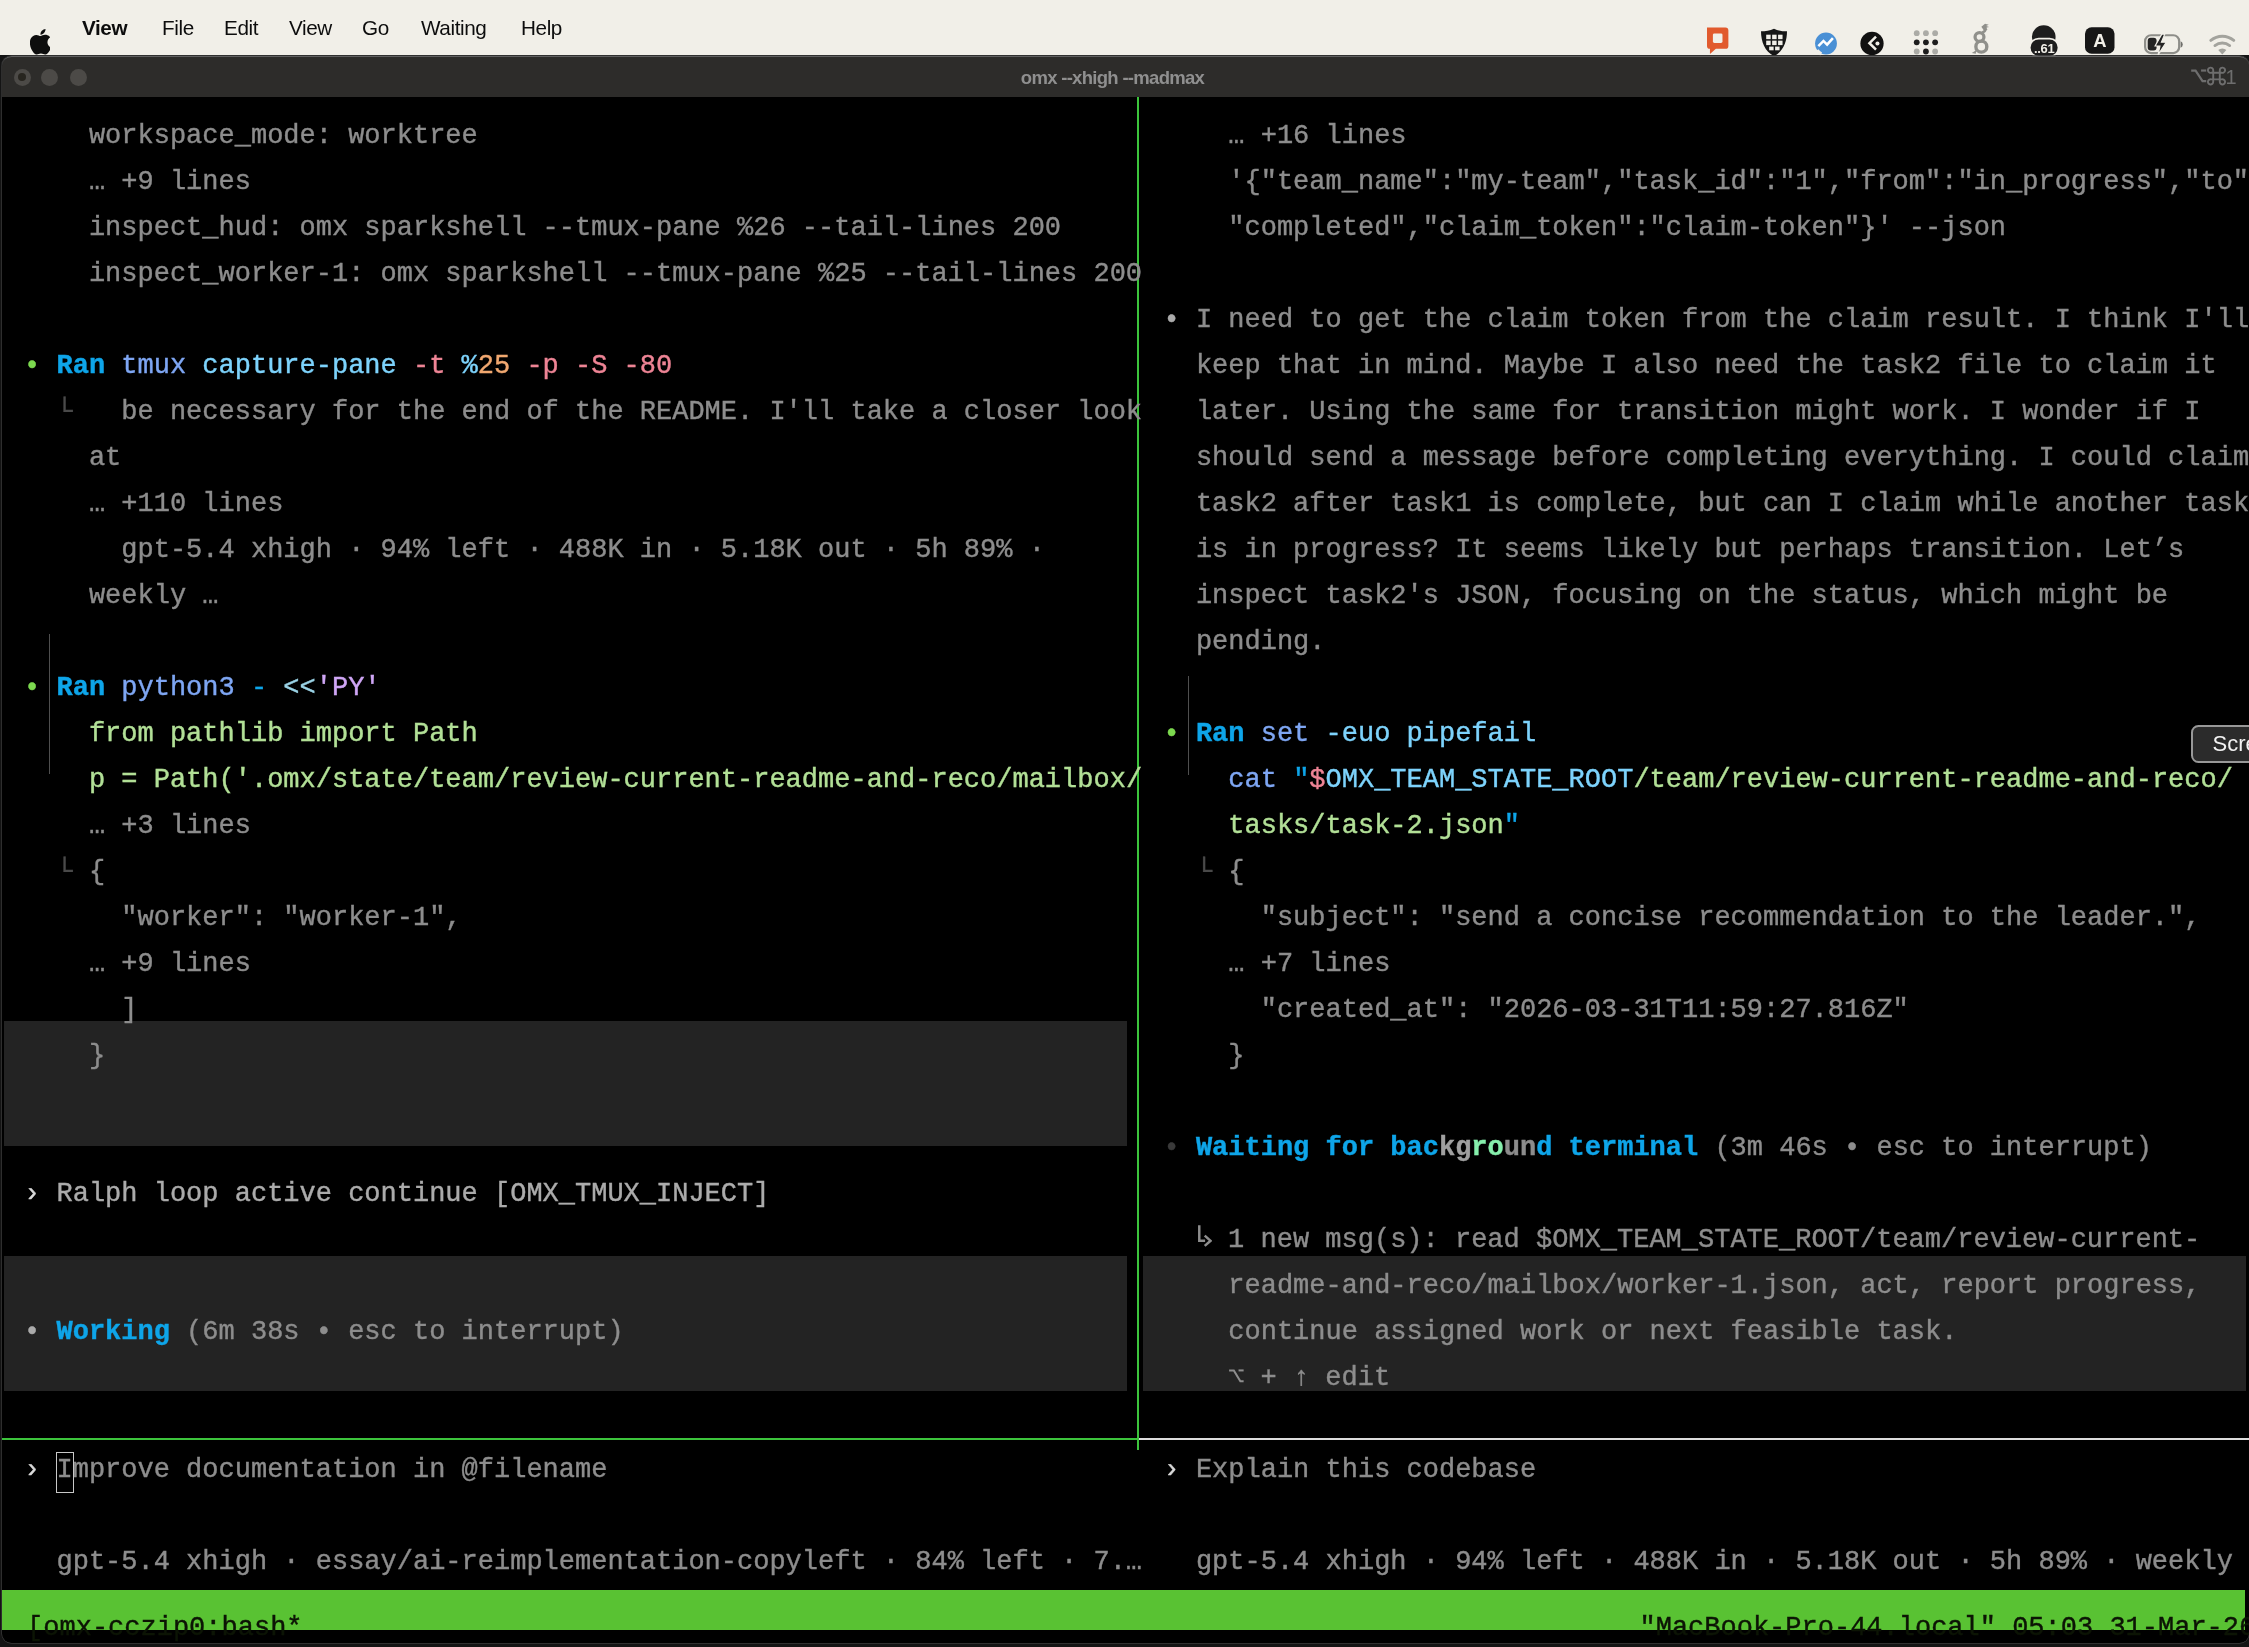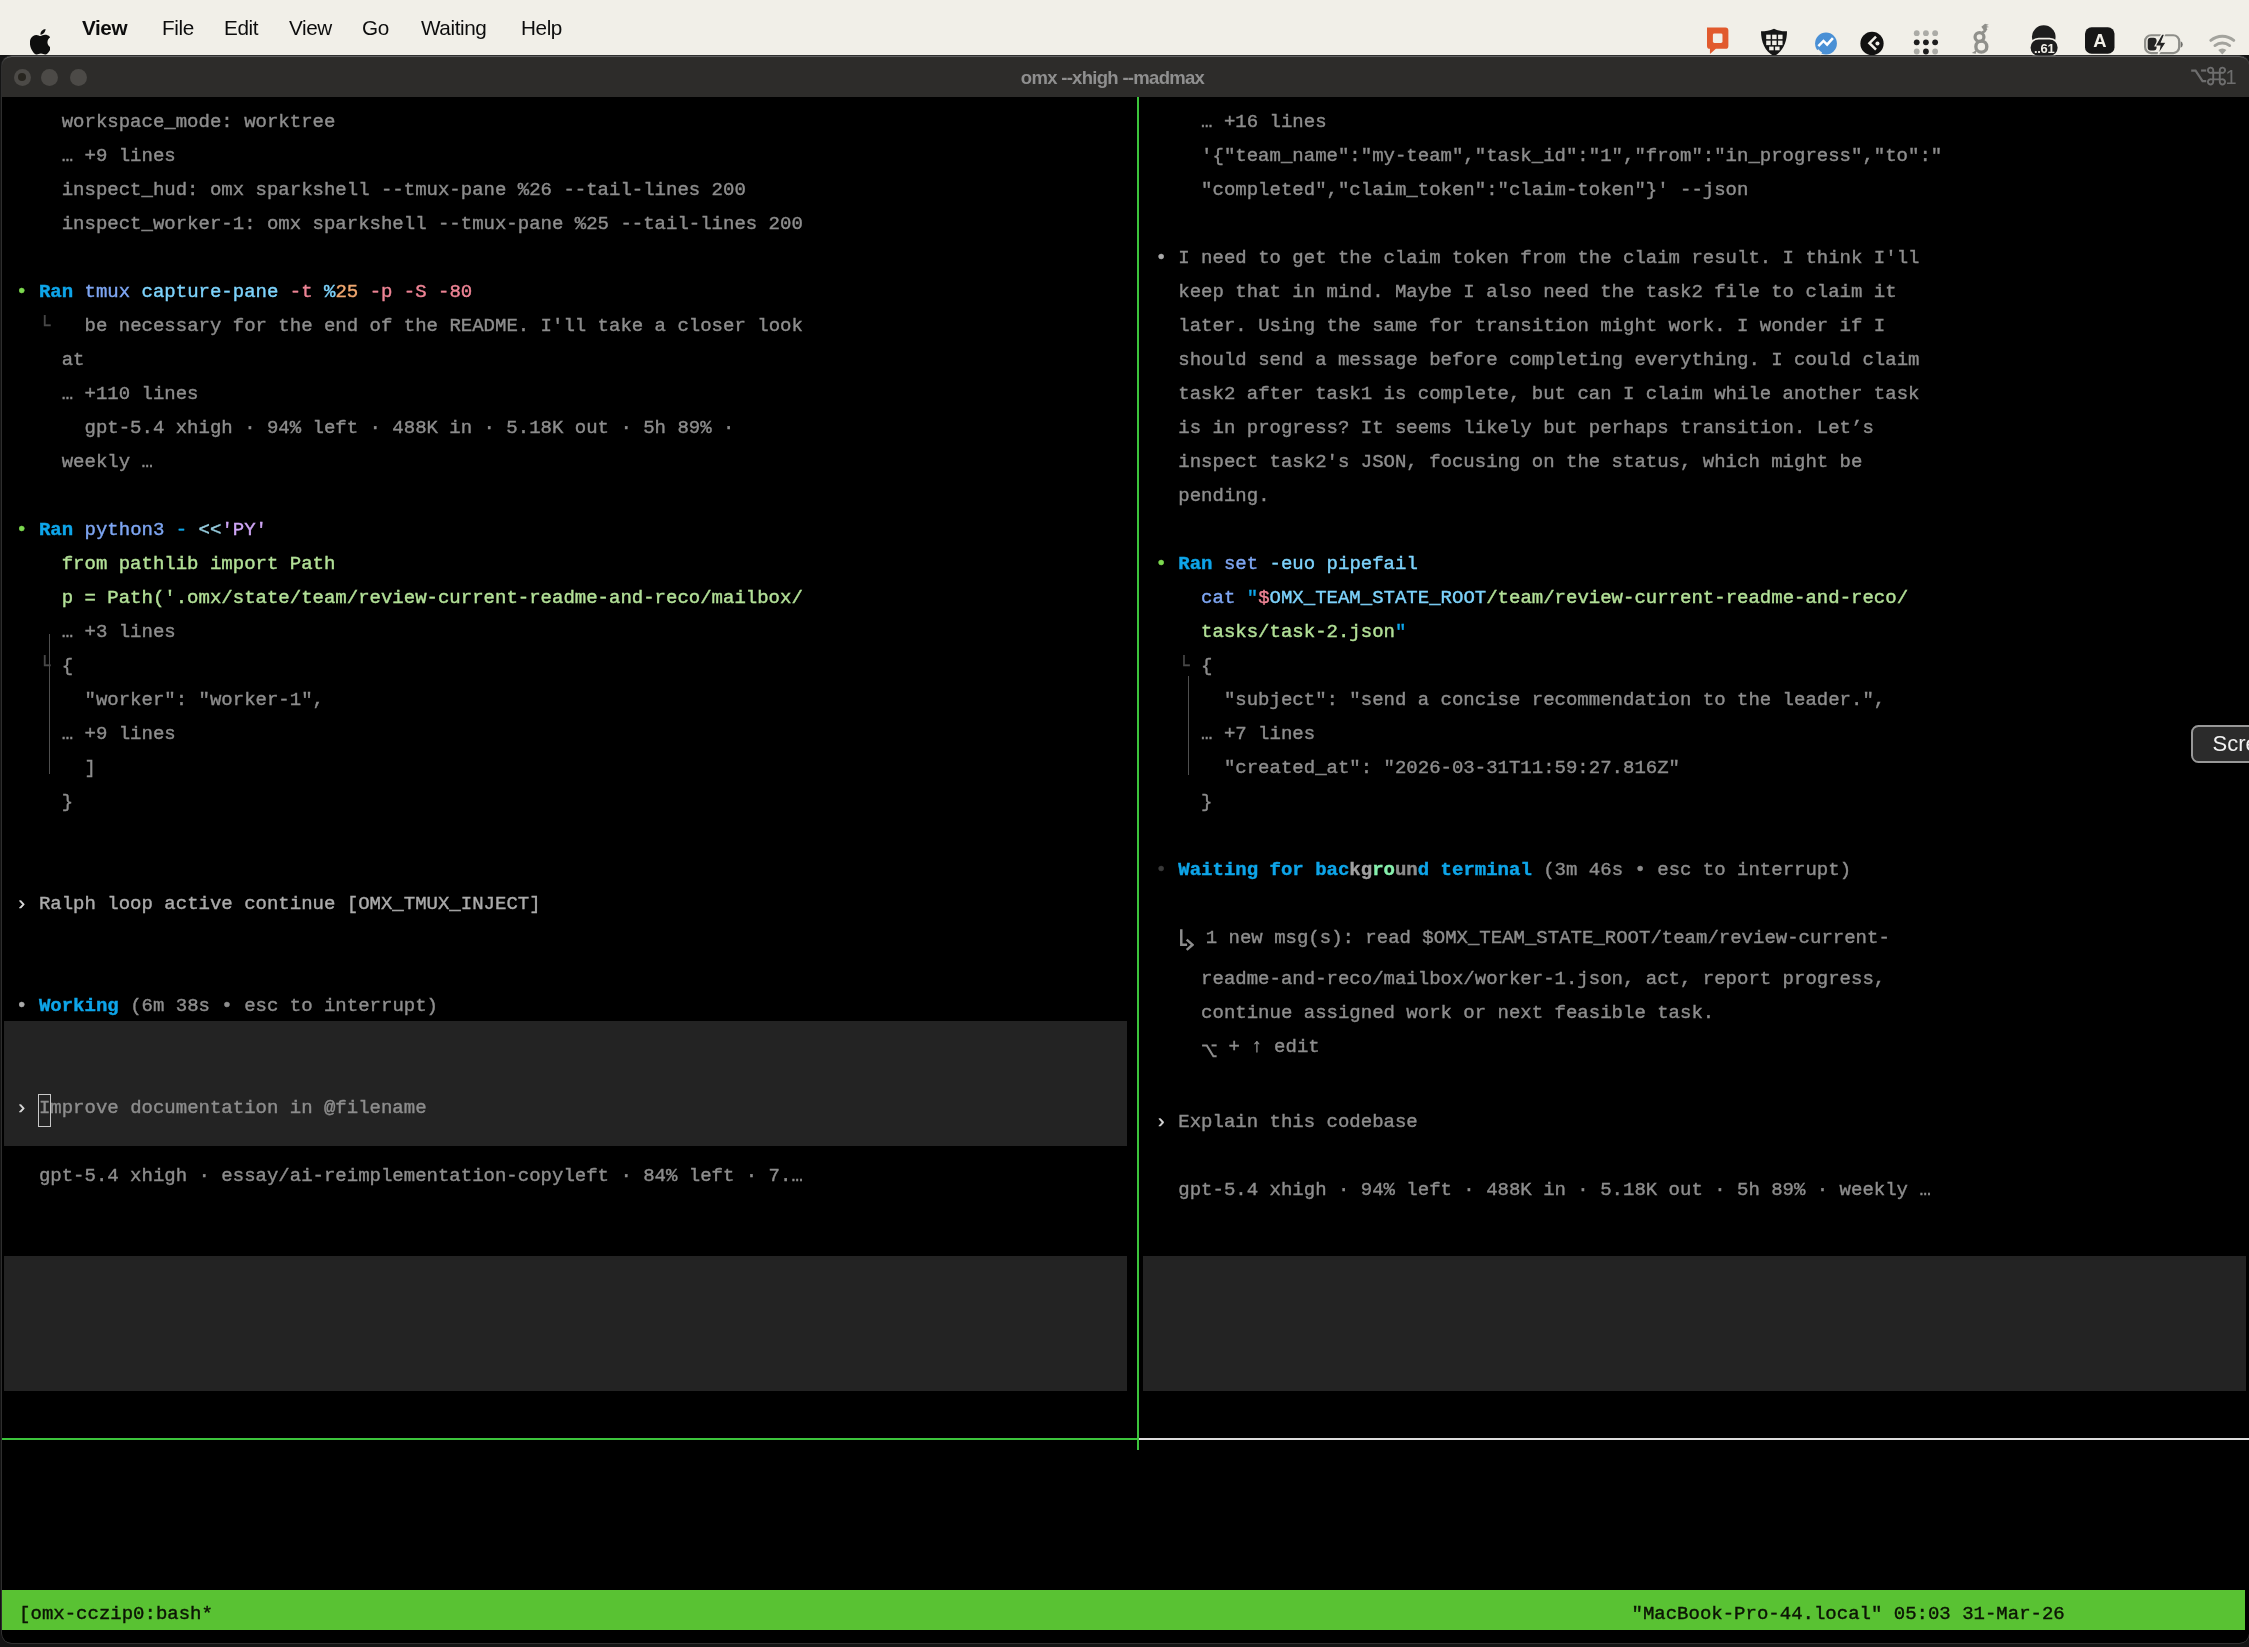--- a/index.html
+++ b/index.html
@@ -3,21 +3,21 @@
 <style>
 html,body{margin:0;padding:0;background:#141414;width:2250px;height:1648px;overflow:hidden}
 *{box-sizing:border-box;-webkit-font-smoothing:antialiased}
 .menubar{position:absolute;left:0;top:0;width:2250px;height:55px;background:#f1efe8;font-family:"Liberation Sans",sans-serif;color:#0d0d0d}
 .mi{position:absolute;top:0;height:55px;line-height:55px;font-size:20.7px;letter-spacing:-0.4px}
 .win{position:absolute;left:1.5px;top:56px;width:2247px;height:1587px;background:#000;border-radius:9.6px;box-shadow:0 0 0 0.7px #3a3a3a}
 .titlebar{position:absolute;left:0;top:0;width:100%;height:41px;background:#2d2c2a;border-radius:9.6px 9.6px 0 0;border-top:1.1px solid #606060}
 .tl{position:absolute;top:12px;width:17px;height:17px;border-radius:50%;background:#4c4a47}
 .title{position:absolute;top:0;left:0;width:100%;padding-right:25px;text-align:center;font-family:"Liberation Sans",sans-serif;font-weight:bold;font-size:18.5px;letter-spacing:-0.7px;line-height:41px;color:#8f8f8f}
 .term{position:absolute;left:0;top:41px;width:2247px;height:1546px;overflow:hidden;border-radius:0 0 9.6px 9.6px}
-pre{position:absolute;margin:8px;font-family:"Liberation Mono",monospace;font-size:19px;line-height:34px;color:#8d8d8d;letter-spacing:0;-webkit-text-stroke:0.4px currentColor}
+pre{position:absolute;margin:16px;font-family:"Liberation Mono",monospace;font-size:27px;line-height:46px;color:#8d8d8d;letter-spacing:0;-webkit-text-stroke:0.4px currentColor}
 .b{font-weight:bold}
 .wh{color:#0ea5e9}
 .gb{color:#7cd94f}
 .gd{color:#b2e097}
 .bl{color:#7ea6f3}
 .lv{color:#7dd3fc}
 .pk{color:#ee8495}
 .or{color:#f1a870}
 .vi{color:#cfa6f5}
 .cy2{color:#9bd3e6}

